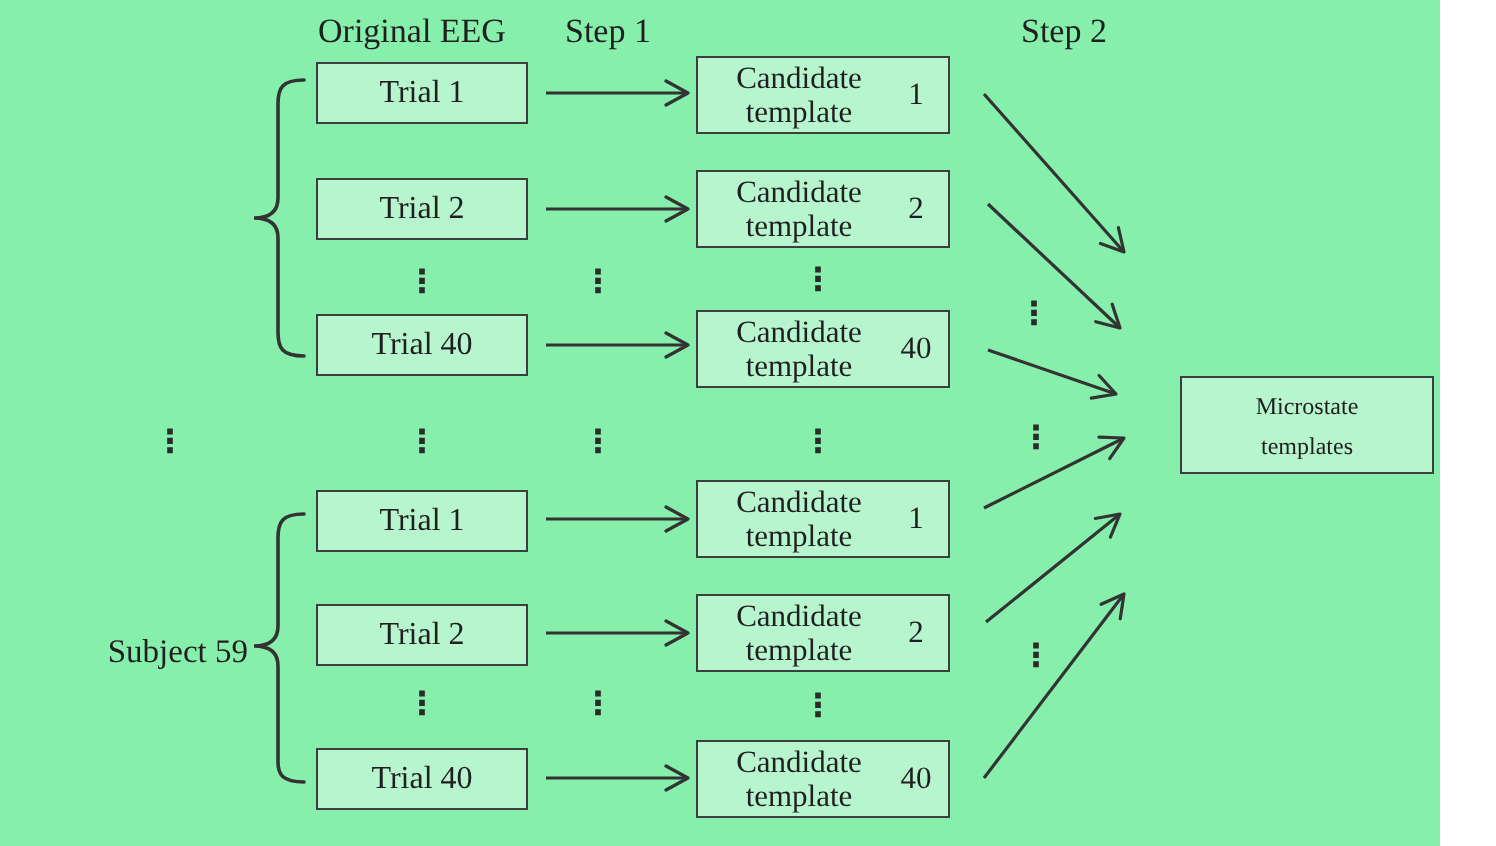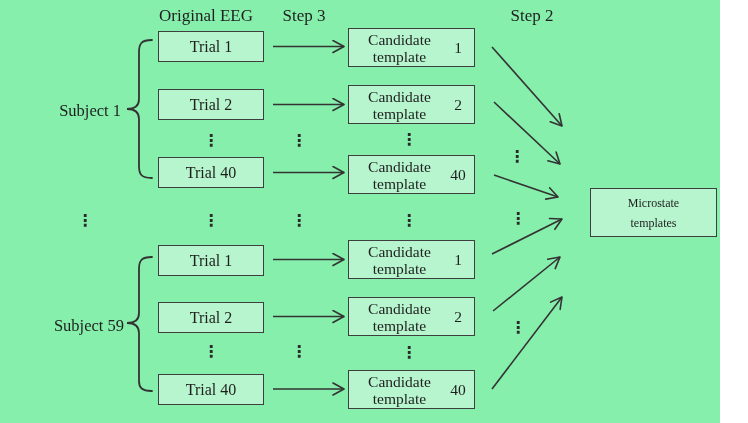--- a/index.html
+++ b/index.html
@@ -58,24 +58,23 @@
       <line x1="492" y1="47" x2="562" y2="126" marker-end="url(#arr)"></line>
       <line x1="494" y1="102" x2="560" y2="164" marker-end="url(#arr)"></line>
       <line x1="494" y1="175" x2="558" y2="197" marker-end="url(#arr)"></line>
       <line x1="492" y1="254" x2="562" y2="219" marker-end="url(#arr)"></line>
       <line x1="493" y1="311" x2="560" y2="257" marker-end="url(#arr)"></line>
       <line x1="492" y1="389" x2="562" y2="297" marker-end="url(#arr)"></line>
     </g>
   </svg>
 
   <div class="hdr hdr-eeg">Original EEG</div>
-  <div class="hdr hdr-s1">Step 3</div>
+  <div class="hdr hdr-s1">Step 1</div>
   <div class="hdr hdr-s2">Step 2</div>
 
-  <div class="subject subj-1">Subject 1</div>
   <div class="subject subj-32">Subject 59</div>
 
   <div class="box trial" style="top:31px">
     <span>Trial 1</span>
   </div>
   <div class="box trial" style="top:89px">
     <span>Trial 2</span>
   </div>
   <div class="box trial" style="top:157px">
     <span>Trial 40</span>

